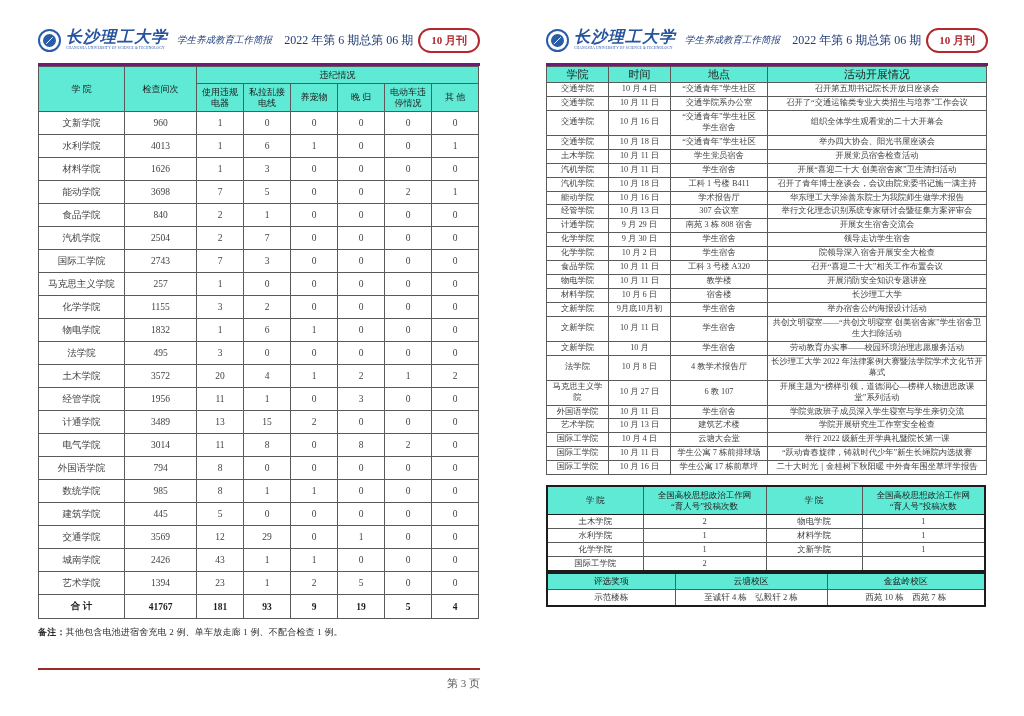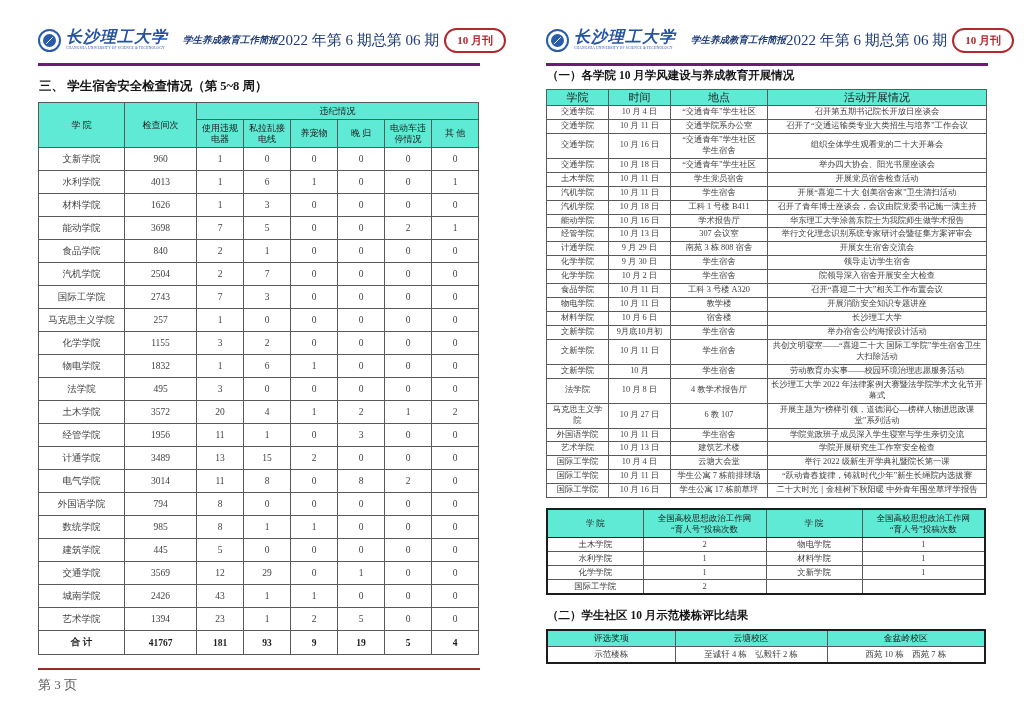--- a/index.html
+++ b/index.html
@@ -28,25 +28,25 @@
     border:2px solid #2b5ca8;box-sizing:border-box;
     background:linear-gradient(135deg,#2b5ca8 0 45%,#fff 45% 55%,#2b5ca8 55% 100%);
   }
   .uni-block{margin-left:5px;line-height:1;flex:none;}
   .uni-name{
     font-size:16px;font-weight:bold;font-style:italic;
     color:#2653a0;letter-spacing:1px;white-space:nowrap;
   }
   .uni-en{font-size:3.5px;color:#2653a0;letter-spacing:.2px;margin-top:2px;white-space:nowrap;}
   .bulletin-title{
-    font-size:9.5px;font-weight:bold;color:#1f3c78;
-    margin-left:15px;white-space:nowrap;flex:none;font-style:italic;
+    font-size:9.5px;font-weight:normal;color:#1f3c78;
+    margin-left:9px;white-space:nowrap;flex:none;font-style:italic;
   }
   .issue-info{
-    margin-left:auto;font-size:15px;color:#1f3c78;
+    margin-left:auto;font-size:12px;color:#1f3c78;
     white-space:nowrap;margin-right:5px;
   }
   .issue-badge{
     border:2px solid #b3282d;color:#b3282d;border-radius:13px;
     padding:3px 11px;font-size:11px;font-weight:bold;white-space:nowrap;flex:none;text-align:center;
   }
 
   
   .section-title{margin:12px 0 7px 1px;font-size:12.5px;font-weight:bold;color:#151515;}
   .sub-title{margin:2px 0 6px 1px;font-size:11.5px;font-weight:bold;color:#151515;}
@@ -87,40 +87,39 @@
   table.demo{border:2px solid #1c1c1c;}
   table.demo thead th{font-size:8.8px;height:15px;margin-left:16px;}
   table.demo td{font-size:8.5px;height:15px;}
 
   
   .note{font-size:9px;color:#2e2e2e;margin-top:7px;letter-spacing:.2px;}
   .note b{font-weight:bold;}
 
   
   .page-footer{position:absolute;left:0;right:0;top:648px;border-top:2.5px solid #9c2b28;}
-  .page-num{text-align:left;font-size:13px;color:#5c5c5c;margin-top:6px;}
+  .page-num{text-align:right;font-size:11px;color:#5c5c5c;margin-top:6px;}
 </style>
 </head>
 <body>
 
 <div class="page" id="left-page">
   <div class="page-header">
     <div class="logo">
         <div class="logo-inner"></div>
       </div>
     <div class="uni-block">
       <div class="uni-name">长沙理工大学</div>
       <div class="uni-en">CHANGSHA UNIVERSITY OF SCIENCE &amp; TECHNOLOGY</div>
     </div>
     <div class="bulletin-title">学生养成教育工作简报</div>
     <div class="issue-info">2022 年第 6 期总第 06 期</div>
     <div class="issue-badge">10 月刊</div>
   </div>
 
-  <div class="section-title">三、 学生宿舍安全检查情况（第 5~8 周）</div>
 
   <table class="dorm">
     <colgroup>
       <col style="width:86px">
         <col style="width:72px">
         <col style="width:47px">
         <col style="width:47px">
       <col style="width:47px">
         <col style="width:47px">
         <col style="width:47px">
@@ -363,41 +362,41 @@
         <td>181</td>
         <td>93</td>
         <td>9</td>
         <td>19</td>
         <td>5</td>
         <td>4</td>
       </tr>
     </tbody>
   </table>
 
+  <div class="note"><b>备注：</b><span>其他包含电池进宿舍充电 2 例、单车放走廊 1 例、不配合检查 1 例。</span></div>
 
   <div class="page-footer">
     <div class="page-num">第 3 页</div>
   </div>
 </div>
 
 <div class="page" id="right-page">
   <div class="page-header">
     <div class="logo">
         <div class="logo-inner"></div>
       </div>
     <div class="uni-block">
       <div class="uni-name">长沙理工大学</div>
       <div class="uni-en">CHANGSHA UNIVERSITY OF SCIENCE &amp; TECHNOLOGY</div>
     </div>
     <div class="bulletin-title">学生养成教育工作简报</div>
     <div class="issue-info">2022 年第 6 期总第 06 期</div>
     <div class="issue-badge">10 月刊</div>
   </div>
 
-  <div class="sub-title">（一）各学院 10 月学风建设与养成教育开展情况</div>
 
   <table class="activities">
     <colgroup>
       <col style="width:62px">
         <col style="width:62px">
         <col style="width:97px">
         <col style="width:219px">
     </colgroup>
     <thead>
       <tr>
@@ -502,21 +501,21 @@
         <tr>
           <td>文新学院</td>
           <td>9月底10月初</td>
           <td>学生宿舍</td>
           <td>举办宿舍公约海报设计活动</td>
         </tr>
         <tr>
           <td>文新学院</td>
           <td>10 月 11 日</td>
           <td>学生宿舍</td>
-          <td>共创文明寝室——“喜迎二十大 国际工学院”学生宿舍卫生大扫除活动</td>
+          <td>共创文明寝室——“共创文明寝室 创美宿舍家”学生宿舍卫生大扫除活动</td>
         </tr>
         <tr>
           <td>文新学院</td>
           <td>10 月</td>
           <td>学生宿舍</td>
           <td>劳动教育办实事——校园环境治理志愿服务活动</td>
         </tr>
         <tr>
           <td>法学院</td>
           <td>10 月 8 日</td>
@@ -600,21 +599,20 @@
         </tr>
         <tr>
           <td>国际工学院</td>
           <td>2</td>
           <td></td>
           <td></td>
         </tr>
       </tbody>
   </table>
 
-  <div class="sub-title" style="margin-top:13px;">（二）学生社区 10 月示范楼栋评比结果</div>
 
   <table class="demo">
     <colgroup>
       <col style="width:128px">
         <col style="width:152px">
         <col style="width:158px">
     </colgroup>
     <thead>
       <tr>
         <th>评选奖项</th>

